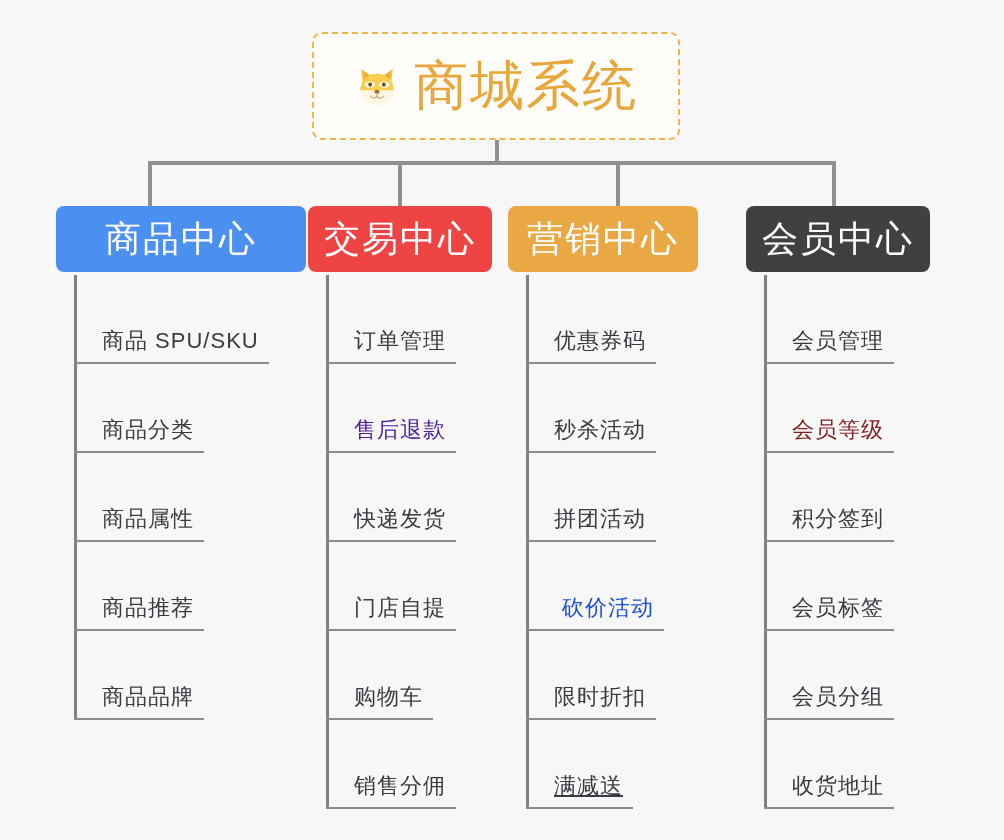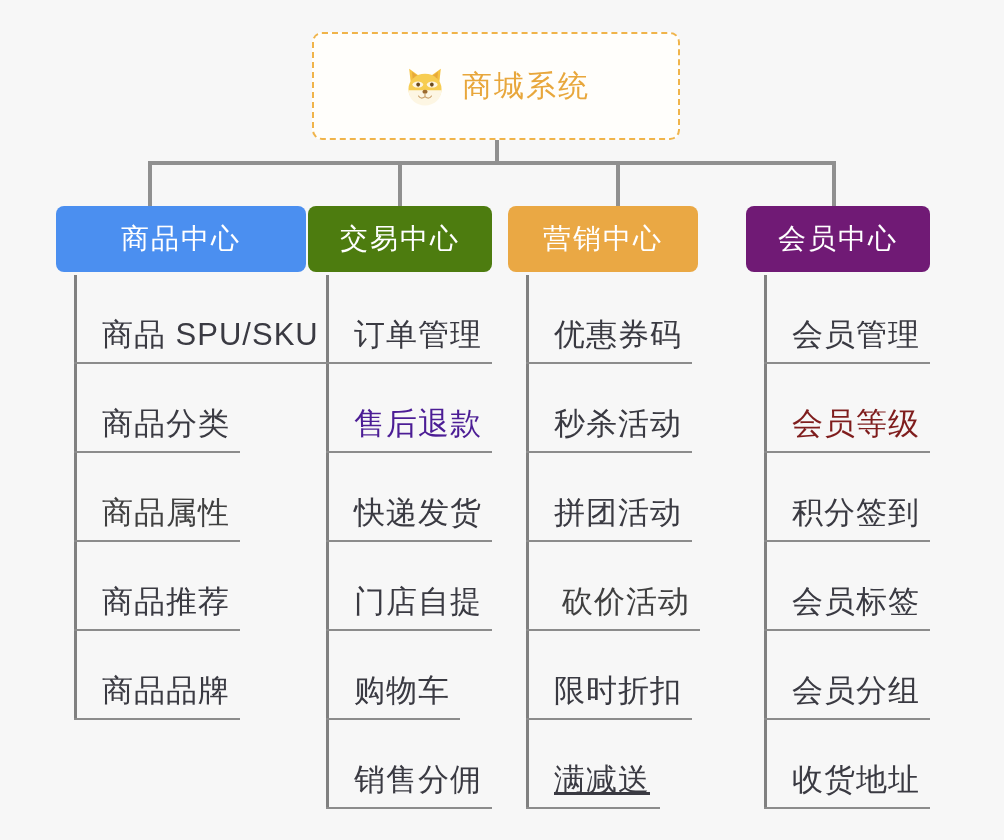--- a/index.html
+++ b/index.html
@@ -35,21 +35,21 @@
     justify-content: center;
     gap: 14px;
   }
   .root-emoji {
     font-size: 46px;
     line-height: 1;
     display: block;
   }
   .root-emoji svg { display: block; }
   .root-title {
-    font-size: 30px;
+    font-size: 54px;
     color: #e8a73c;
     letter-spacing: 2px;
     white-space: nowrap;
     font-family: Liberation Mono, monospace;
   }
 
   
   .conn {
     position: absolute;
     background: #909090;
@@ -68,21 +68,21 @@
     top: 206px;
   }
   .branch-header {
     box-sizing: border-box;
     height: 66px;
     border-radius: 8px;
     display: flex;
     align-items: center;
     justify-content: center;
     color: #ffffff;
-    font-size: 28px;
+    font-size: 36px;
     letter-spacing: 2px;
     white-space: nowrap;
   }
   .branch-body {
     position: relative;
     margin-top: 3px;
     padding-left: 18px;
   }
   .spine {
     position: absolute;
@@ -96,21 +96,21 @@
     position: relative;
     height: 89px;
     box-sizing: border-box;
     display: flex;
     align-items: flex-end;
   }
   .leaf-label {
     display: inline-block;
     padding: 0 10px 6px 28px;
     border-bottom: 2px solid #15803d;
-    font-size: 31px;
+    font-size: 22px;
     color: #3a3a42;
     letter-spacing: 1px;
     white-space: nowrap;
   }
 
   
   .branch-1 { left: 56px;  width: 250px; }
   .branch-2 { left: 308px; width: 184px; }
   .branch-3 { left: 508px; width: 190px; }
   .branch-4 { left: 746px; width: 184px; }
@@ -163,21 +163,21 @@
       <div class="leaf">
           <span class="leaf-label" style="color: rgb(58, 58, 66); border-bottom-color: rgb(140, 140, 140);">商品推荐</span>
         </div>
       <div class="leaf">
           <span class="leaf-label" style="color: rgb(58, 58, 66); border-bottom-color: rgb(140, 140, 140);">商品品牌</span>
         </div>
     </div>
   </div>
 
   <div class="branch branch-2">
-    <div class="branch-header" style="background: #4d7c0f;">交易中心</div>
+    <div class="branch-header" style="background: #ef4444;">交易中心</div>
     <div class="branch-body">
       <div class="spine"></div>
       <div class="leaf">
           <span class="leaf-label" style="color: rgb(58, 58, 66); border-bottom-color: rgb(140, 140, 140);">订单管理</span>
         </div>
       <div class="leaf">
           <span class="leaf-label" style="color: #4c1d95; border-bottom-color: rgb(140, 140, 140);">售后退款</span>
         </div>
       <div class="leaf">
           <span class="leaf-label" style="color: rgb(58, 58, 66); border-bottom-color: rgb(140, 140, 140);">快递发货</span>
@@ -201,33 +201,33 @@
       <div class="leaf">
           <span class="leaf-label" style="color: rgb(58, 58, 66); border-bottom-color: rgb(140, 140, 140); text-align: right;">优惠券码</span>
         </div>
       <div class="leaf">
           <span class="leaf-label" style="color: rgb(58, 58, 66); border-bottom-color: rgb(140, 140, 140);">秒杀活动</span>
         </div>
       <div class="leaf">
           <span class="leaf-label" style="color: rgb(58, 58, 66); border-bottom-color: rgb(140, 140, 140);">拼团活动</span>
         </div>
       <div class="leaf">
-          <span class="leaf-label" style="color: #404040; border-bottom-color: rgb(140, 140, 140); padding-left: 36px;">砍价活动</span>
+          <span class="leaf-label" style="color: #1d4ed8; border-bottom-color: rgb(140, 140, 140); padding-left: 36px;">砍价活动</span>
         </div>
       <div class="leaf">
           <span class="leaf-label" style="color: rgb(58, 58, 66); border-bottom-color: rgb(140, 140, 140);">限时折扣</span>
         </div>
       <div class="leaf">
           <span class="leaf-label" style="color: rgb(58, 58, 66); border-bottom-color: rgb(140, 140, 140); text-decoration: underline;">满减送</span>
         </div>
     </div>
   </div>
 
   <div class="branch branch-4">
-    <div class="branch-header" style="background: #701a75;">会员中心</div>
+    <div class="branch-header" style="background: #404040;">会员中心</div>
     <div class="branch-body">
       <div class="spine"></div>
       <div class="leaf">
           <span class="leaf-label" style="color: rgb(58, 58, 66); border-bottom-color: rgb(140, 140, 140);">会员管理</span>
         </div>
       <div class="leaf">
           <span class="leaf-label" style="color: #7f1d1d; border-bottom-color: rgb(140, 140, 140);">会员等级</span>
         </div>
       <div class="leaf">
           <span class="leaf-label" style="color: rgb(58, 58, 66); border-bottom-color: rgb(140, 140, 140);">积分签到</span>

